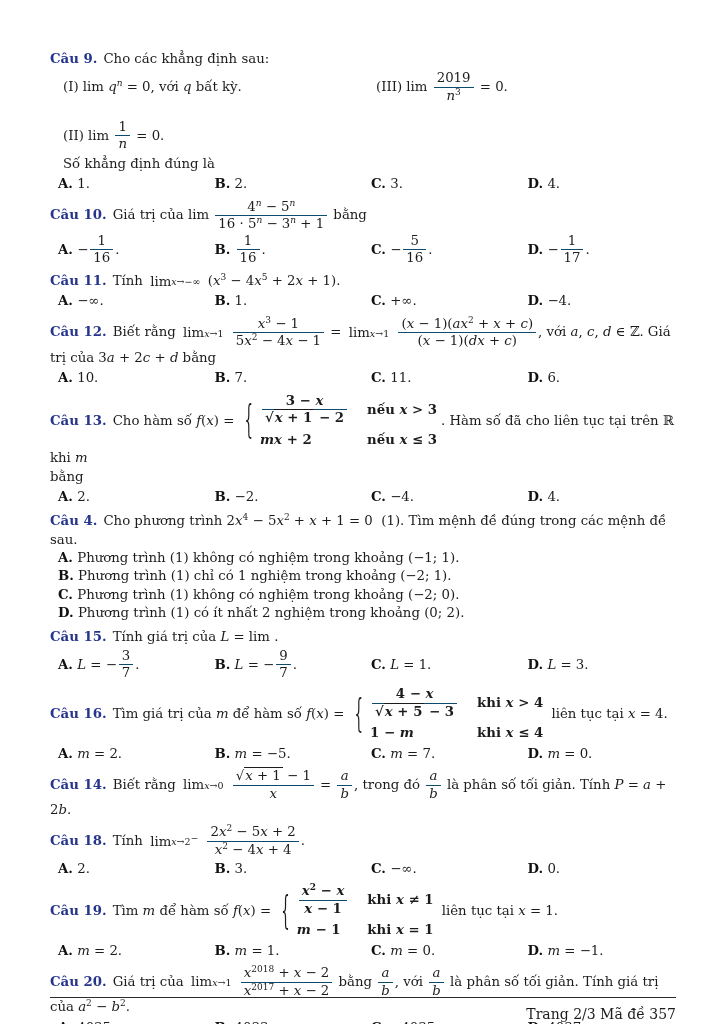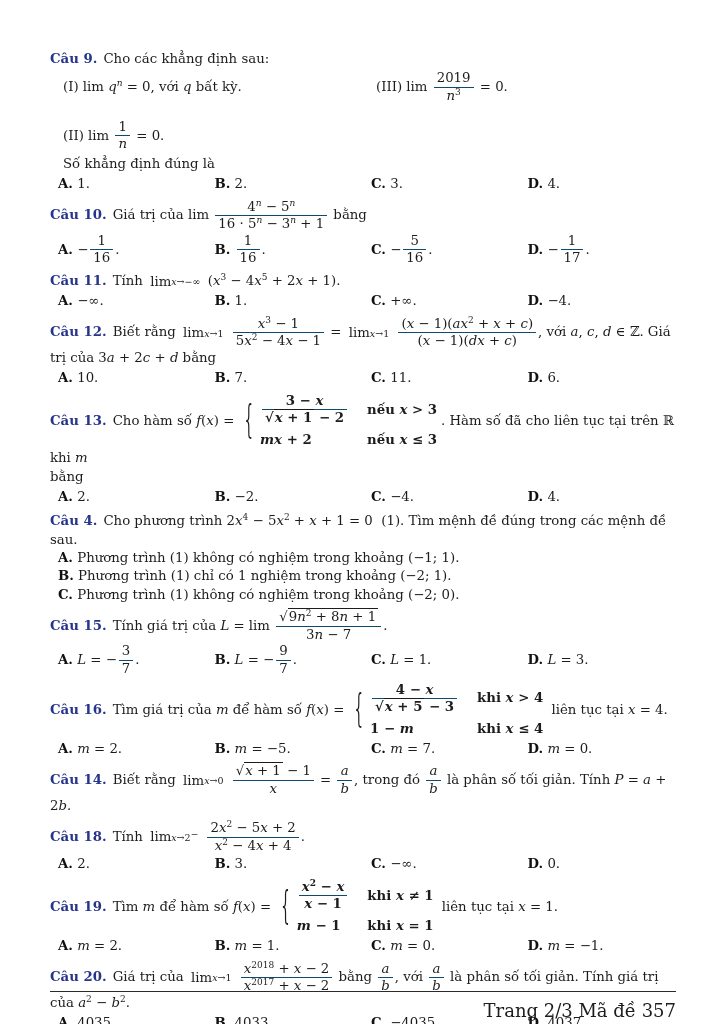--- a/index.html
+++ b/index.html
@@ -51,21 +51,21 @@
 
   .opt { margin:0; padding-left:8px; }
 
   .ansgrid { display:grid; grid-template-columns:repeat(4,1fr); margin-top:2px; align-items:center; }
   .ans { padding-left:8px; }
 
   b { color:#111; }
 
   .footer { position:absolute; left:50px; right:49px; bottom:16px; }
   .rule { border-top:1.2px solid #2b2b2b; margin-bottom:7px; }
-  .ftext { text-align:right; font-size:18px; color:#1c1c1c; }
+  .ftext { text-align:right; font-size:14px; color:#1c1c1c; }
 </style>
 </head>
 <body>
 
 <div class="page">
   <div id="question-list">
       <div class="question">
         <p class="qhead"><b class="qlabel">Câu 9.</b><span class="qbody">Cho các khẳng định sau:</span></p>
         <div class="stgrid">
           <div class="stmt">(I) lim <i>q</i><sup><i>n</i></sup> = 0, với <i>q</i> bất kỳ.</div>
@@ -162,26 +162,24 @@
           <div class="ans"><b>B.</b> −2.</div>
           <div class="ans"><b>C.</b> −4.</div>
           <div class="ans"><b>D.</b> 4.</div>
         </div>
       </div>
       <div class="question">
         <p class="qhead"><b class="qlabel">Câu 4.</b><span class="qbody">Cho phương trình 2<i>x</i><sup>4</sup> − 5<i>x</i><sup>2</sup> + <i>x</i> + 1 = 0&nbsp;&nbsp;(1). Tìm mệnh đề đúng trong các mệnh đề sau.</span></p>
         <p class="opt"><b>A.</b> Phương trình (1) không có nghiệm trong khoảng (−1; 1).</p>
         <p class="opt"><b>B.</b> Phương trình (1) chỉ có 1 nghiệm trong khoảng (−2; 1).</p>
         <p class="opt"><b>C.</b> Phương trình (1) không có nghiệm trong khoảng (−2; 0).</p>
-      </div>
-      <div class="question">
-        <p class="qhead"><b class="qlabel">Câu 15.</b><span class="qbody">Tính giá trị của <i>L</i> = lim <span class="fr">
-              <span class="fn"><span class="sq">√<span class="sb">9<i>n</i><sup>2</sup> + 8<i>n</i> + 1</span></span></span>
-              <span class="fd">3<i>n</i> − 7</span>
-            </span>.</span></p>
+        <p class="opt"><b>D.</b> Phương trình (1) có ít nhất 2 nghiệm trong khoảng (0; 2).</p>
+      </div>
+      <div class="question">
+        <p class="qhead"><b class="qlabel">Câu 15.</b><span class="qbody">Tính giá trị của <i>L</i> = lim .</span></p>
         <div class="ansgrid">
           <div class="ans"><b>A.</b> <i>L</i> = −<span class="fr">
               <span class="fn">3</span>
               <span class="fd">7</span>
             </span>.</div>
           <div class="ans"><b>B.</b> <i>L</i> = −<span class="fr">
               <span class="fn">9</span>
               <span class="fd">7</span>
             </span>.</div>
           <div class="ans"><b>C.</b> <i>L</i> = 1.</div>

